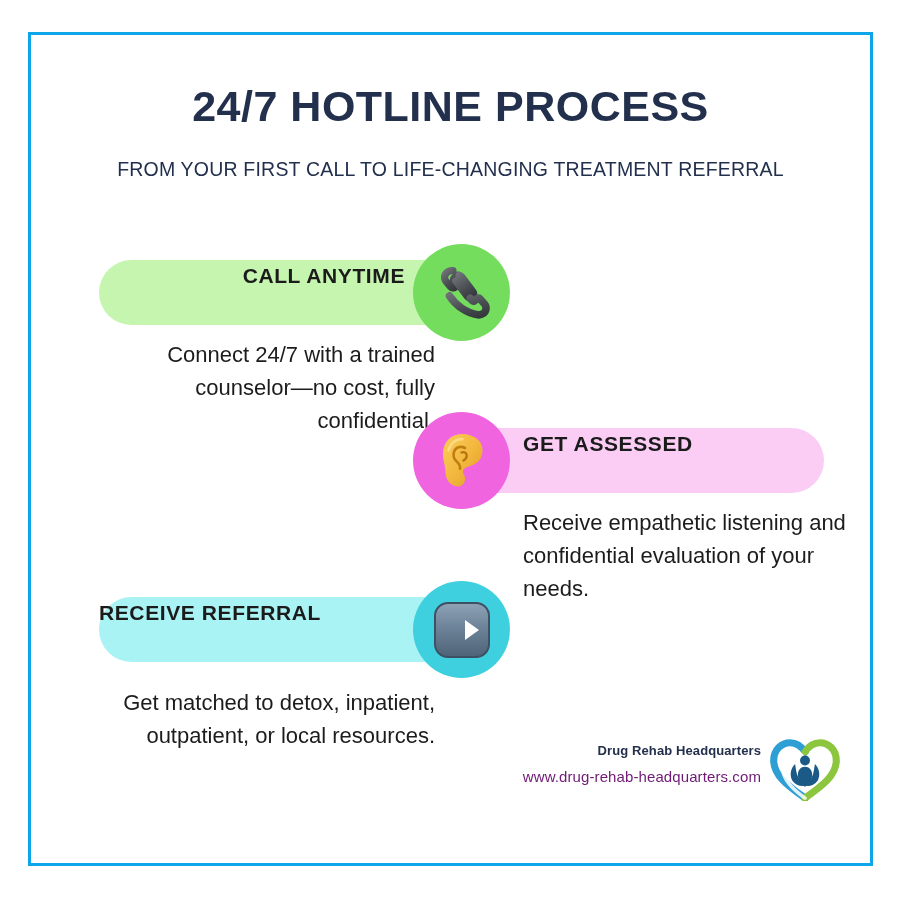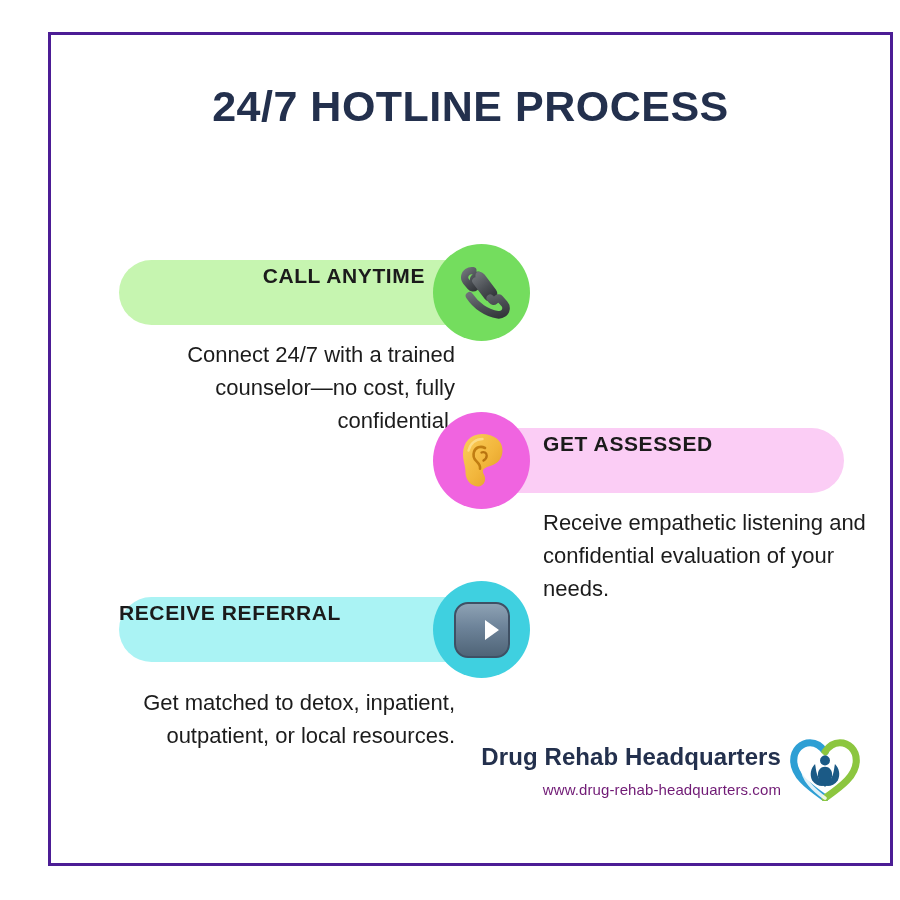--- a/index.html
+++ b/index.html
@@ -24,24 +24,23 @@
     background: #ffffff;
   }
 
   
   .frame {
     position: absolute;
     left: 28px;
     top: 32px;
     width: 845px;
     height: 834px;
-    border: 3px solid #4c1d95;
+    border: 3px solid #0ea5e9;
     box-sizing: border-box;
     background: #ffffff;
-    margin-left: 20px;
   }
 
   
   .header {
     position: absolute;
     left: 0;
     top: 48px;
     width: 100%;
     text-align: center;
   }
@@ -154,21 +153,21 @@
     width: 845px;
     height: 80px;
   }
   .footer-text {
     position: absolute;
     right: 115px;
     top: 8px;
     text-align: right;
   }
   .brand {
-    font-size: 24px;
+    font-size: 13px;
     font-weight: 700;
     color: #23304d;
     letter-spacing: 0.1px;
     line-height: 1.2;
     white-space: nowrap;
   }
   .url {
     margin-top: 9px;
     font-size: 15px;
     font-weight: 400;
@@ -186,20 +185,21 @@
   }
 </style>
 </head>
 <body>
 
 <div id="infographic">
   <div class="frame">
 
     <div class="header">
       <div class="title">24/7 HOTLINE PROCESS</div>
+      <div class="subtitle">FROM YOUR FIRST CALL TO LIFE-CHANGING TREATMENT REFERRAL</div>
     </div>
 
     <div class="steps">
 
       <div class="step step-1">
         <div class="bar-row">
           <div class="pill"></div>
           <div class="pill-label">CALL ANYTIME</div>
           <div class="circle">
             <svg class="icon-svg" width="62" height="62" viewBox="0 0 64 64">

